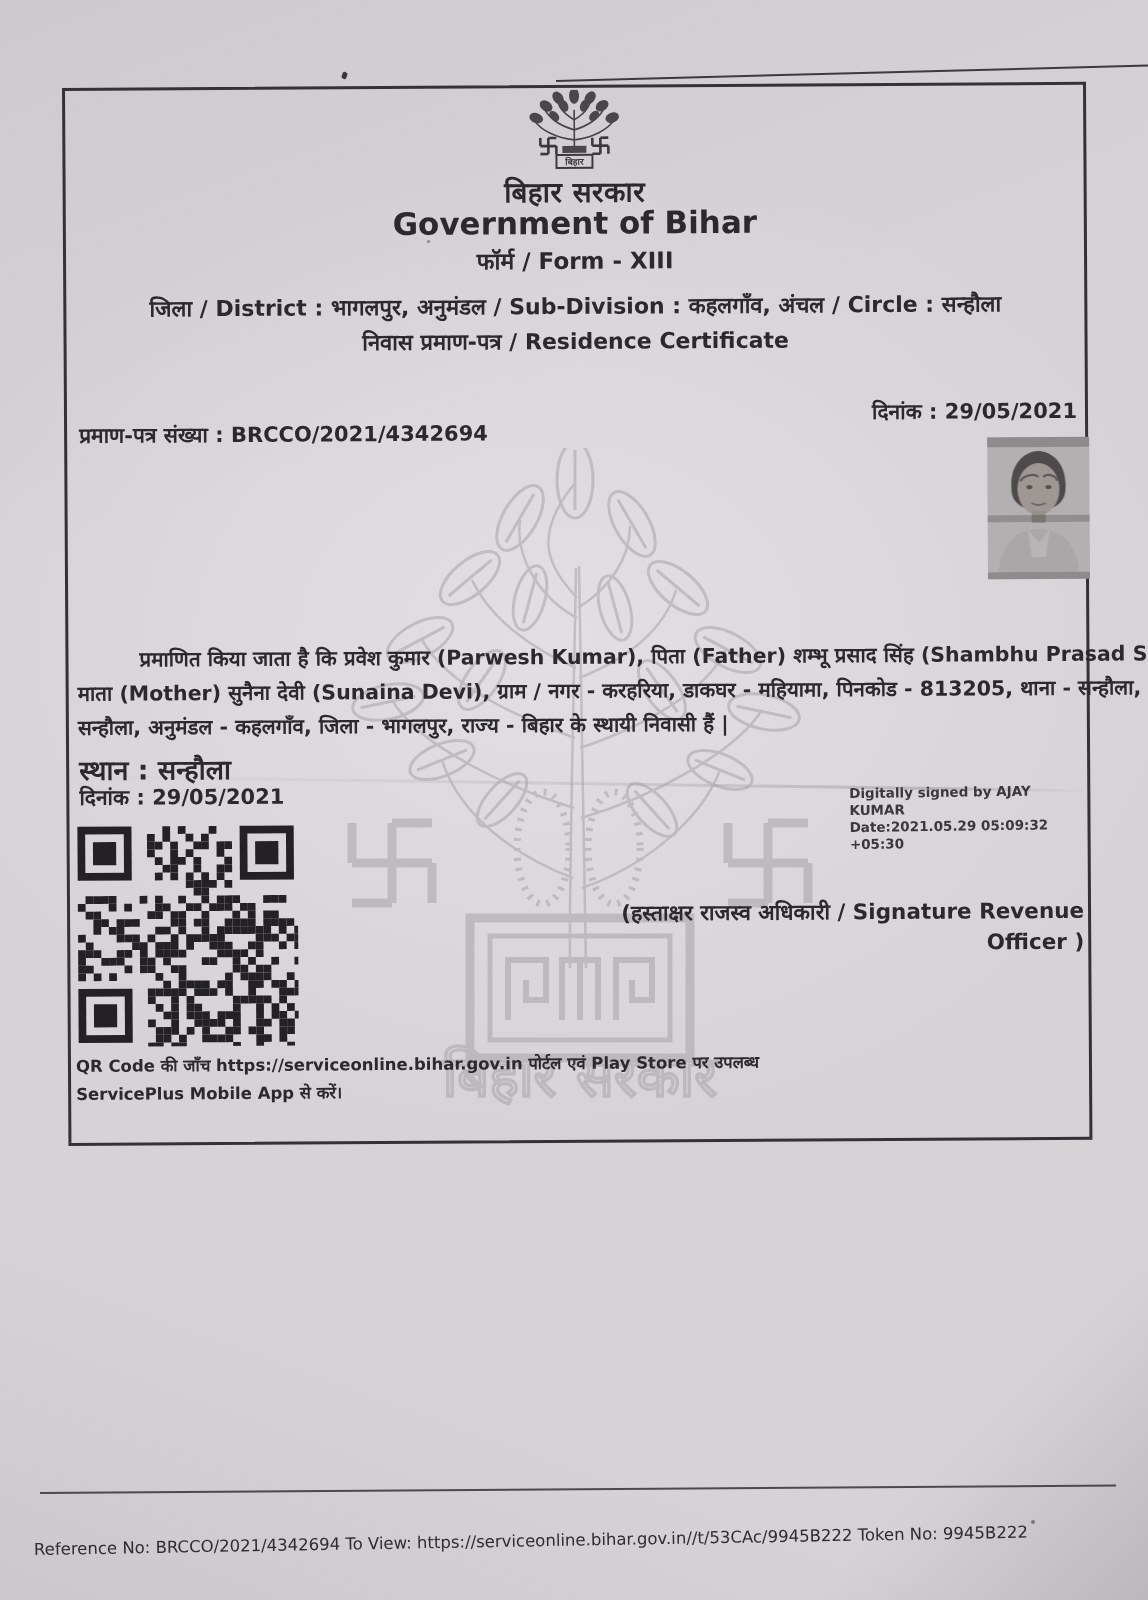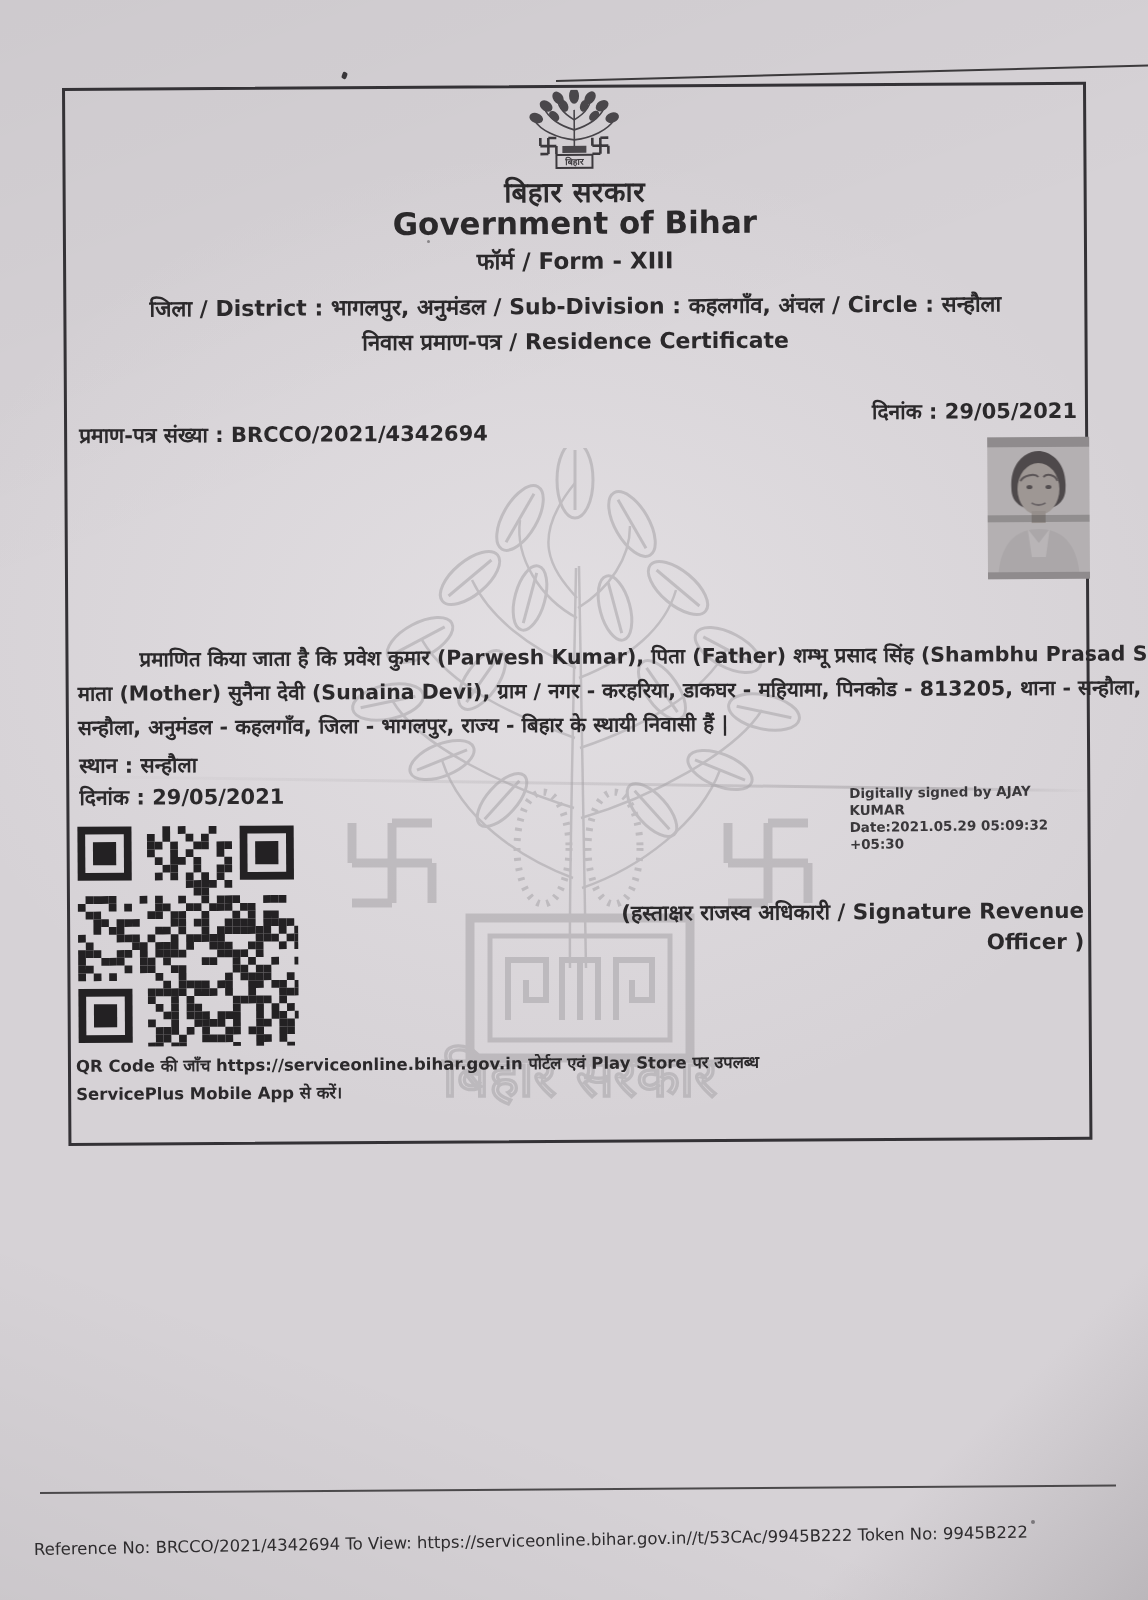--- a/index.html
+++ b/index.html
@@ -47,21 +47,21 @@
 
   .photo {
     position:absolute; left:920px; top:352px; width:102px; height:142px;
     background:#b6b2b4; overflow:hidden; filter:blur(.4px);
   }
 
   .para { position:absolute; left:9px; right:6px; top:552px; font-size:20.5px; font-weight:bold; line-height:34px; }
   .para .ln { white-space:nowrap; overflow:visible; }
   .para .ln:first-child { text-indent:62px; }
 
-  .place   { position:absolute; left:10px; top:660px; font-size:21px; font-weight:bold; }
+  .place   { position:absolute; left:10px; top:660px; font-size:27px; font-weight:bold; }
   .date-issue { position:absolute; left:10px; top:692px; font-size:21px; font-weight:bold; }
 
   .qr { position:absolute; left:4px; top:732px; width:224px; height:224px; }
 
   .digital { position:absolute; left:780px; top:698px; font-size:13.5px; color:#3a383b; font-weight:bold; transform:rotate(-0.4deg); line-height:17px; }
 
   .officer { position:absolute; right:4px; top:810px; text-align:right; font-size:21.5px; font-weight:bold; line-height:31px; }
 
   .qr-note { position:absolute; left:5px; top:962px; font-size:16.5px; font-weight:bold; line-height:28px; }
 

